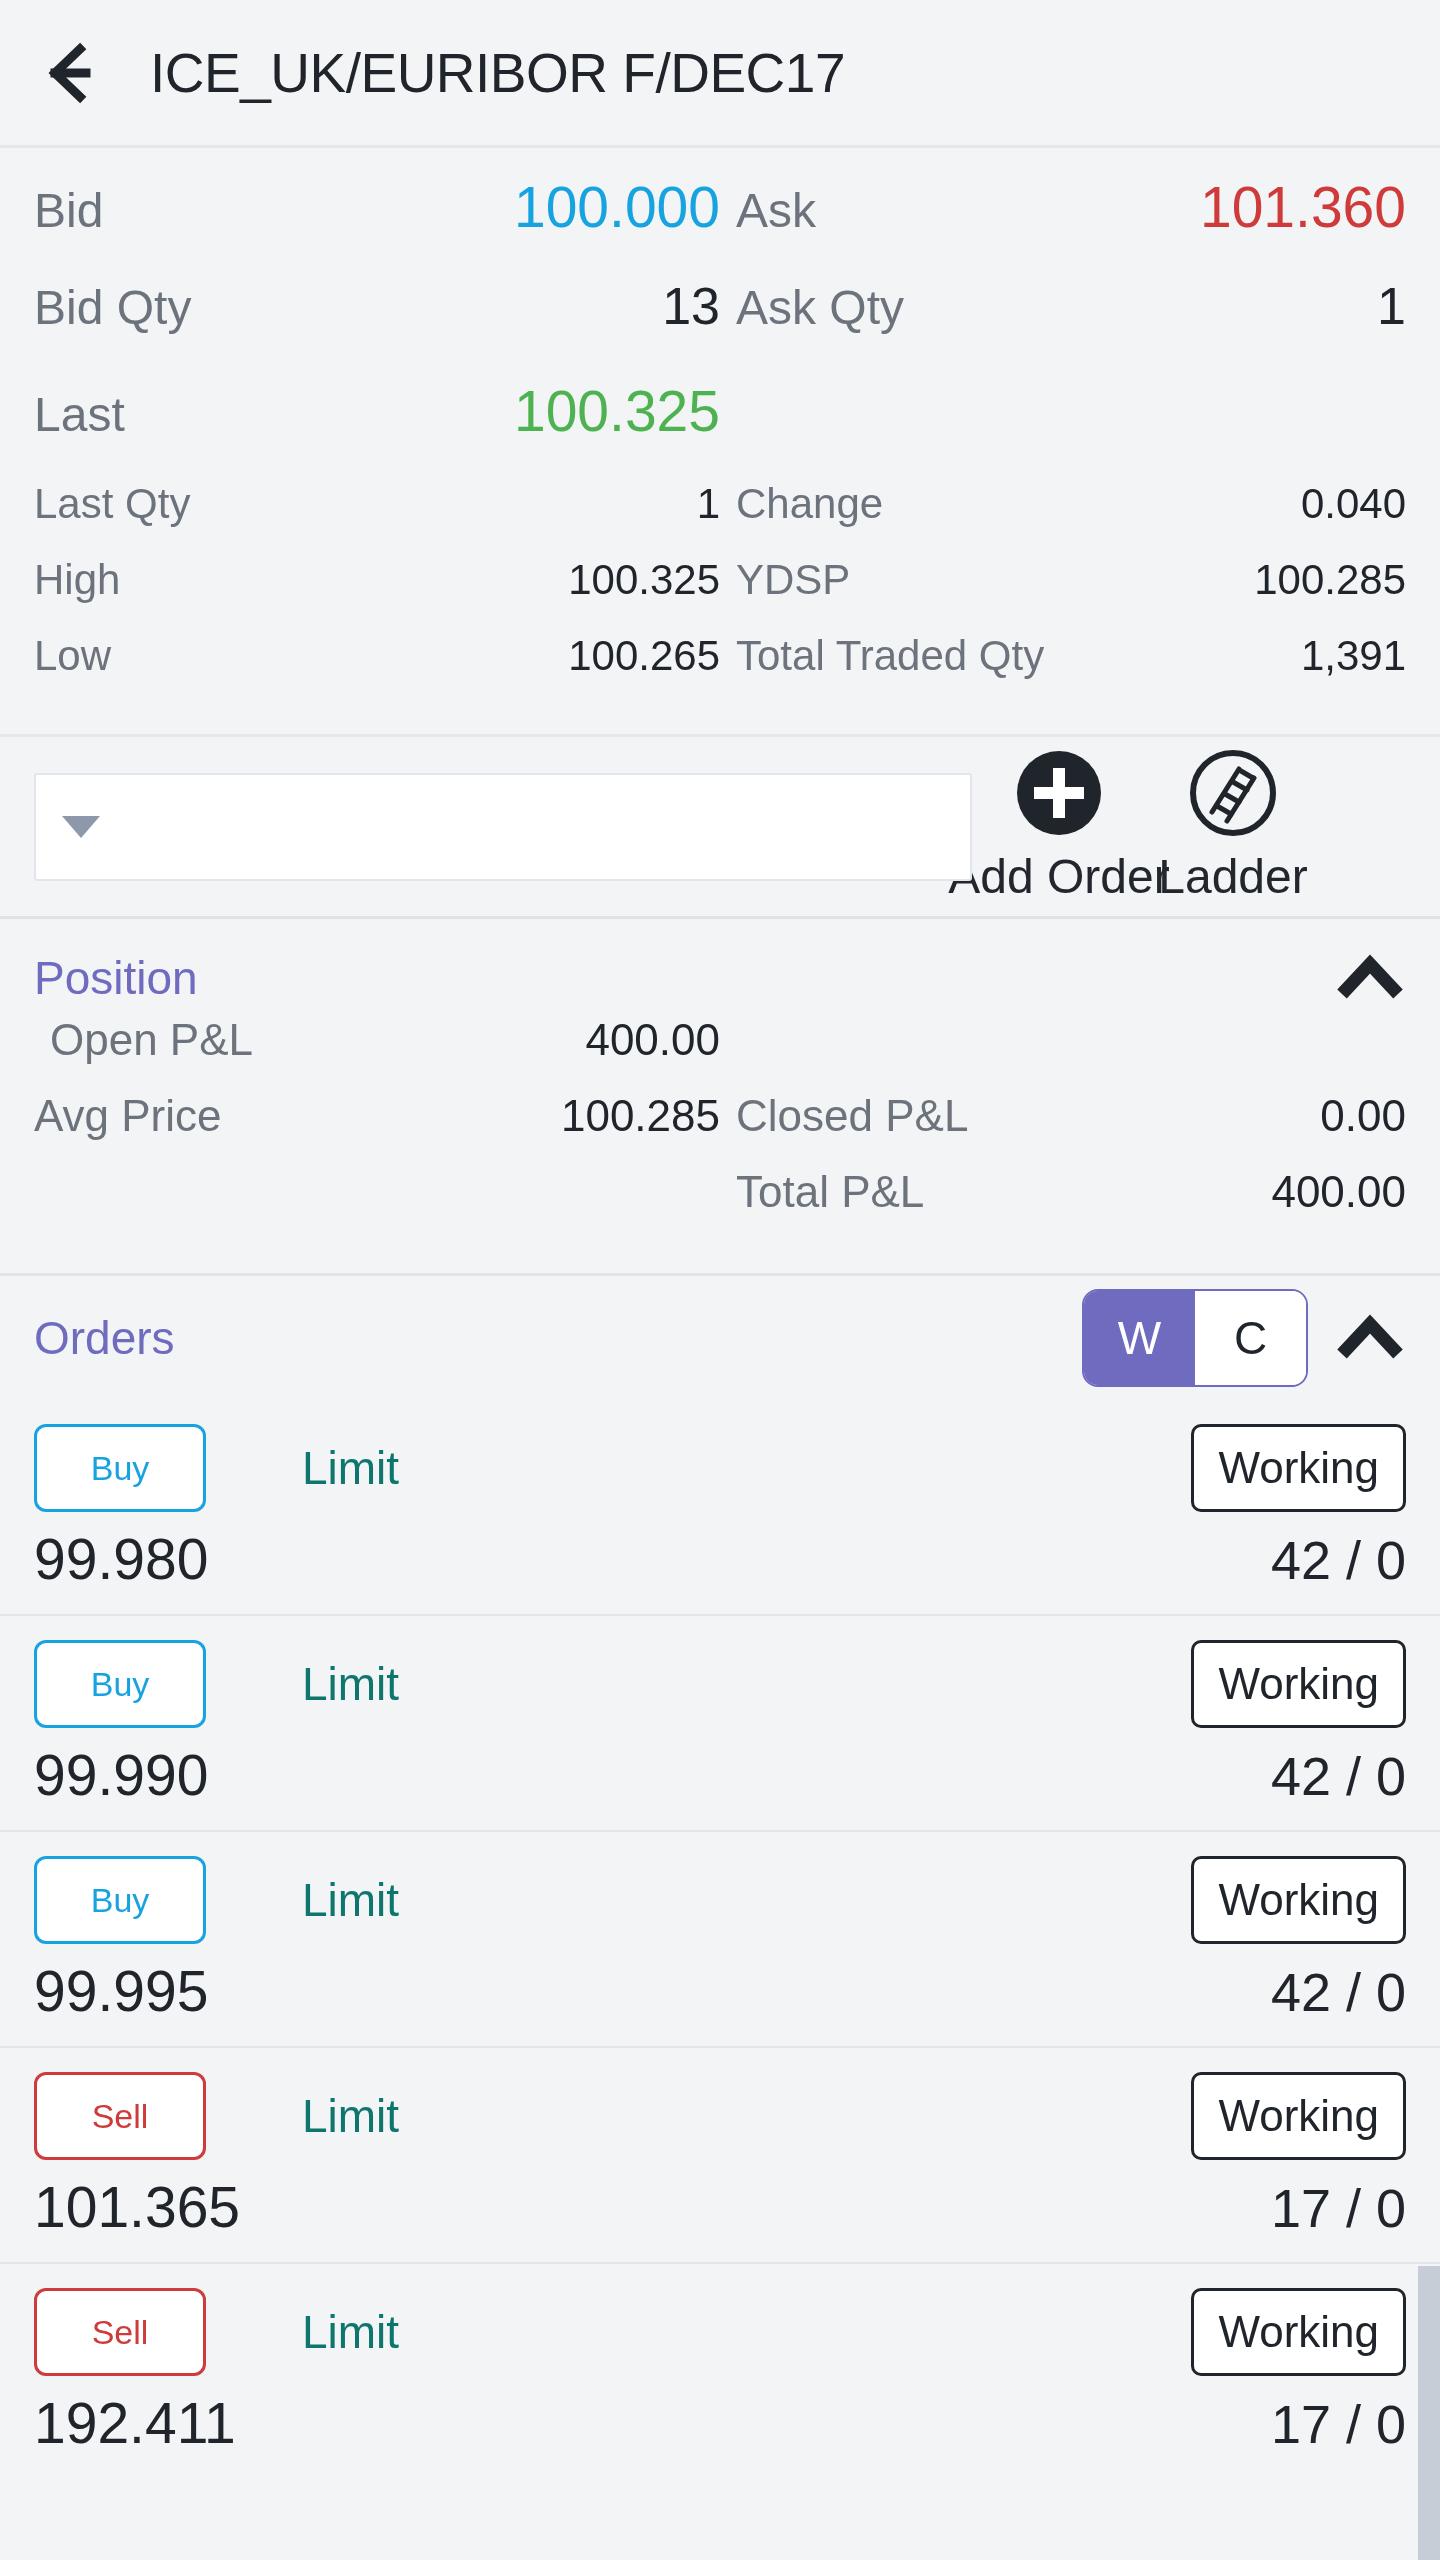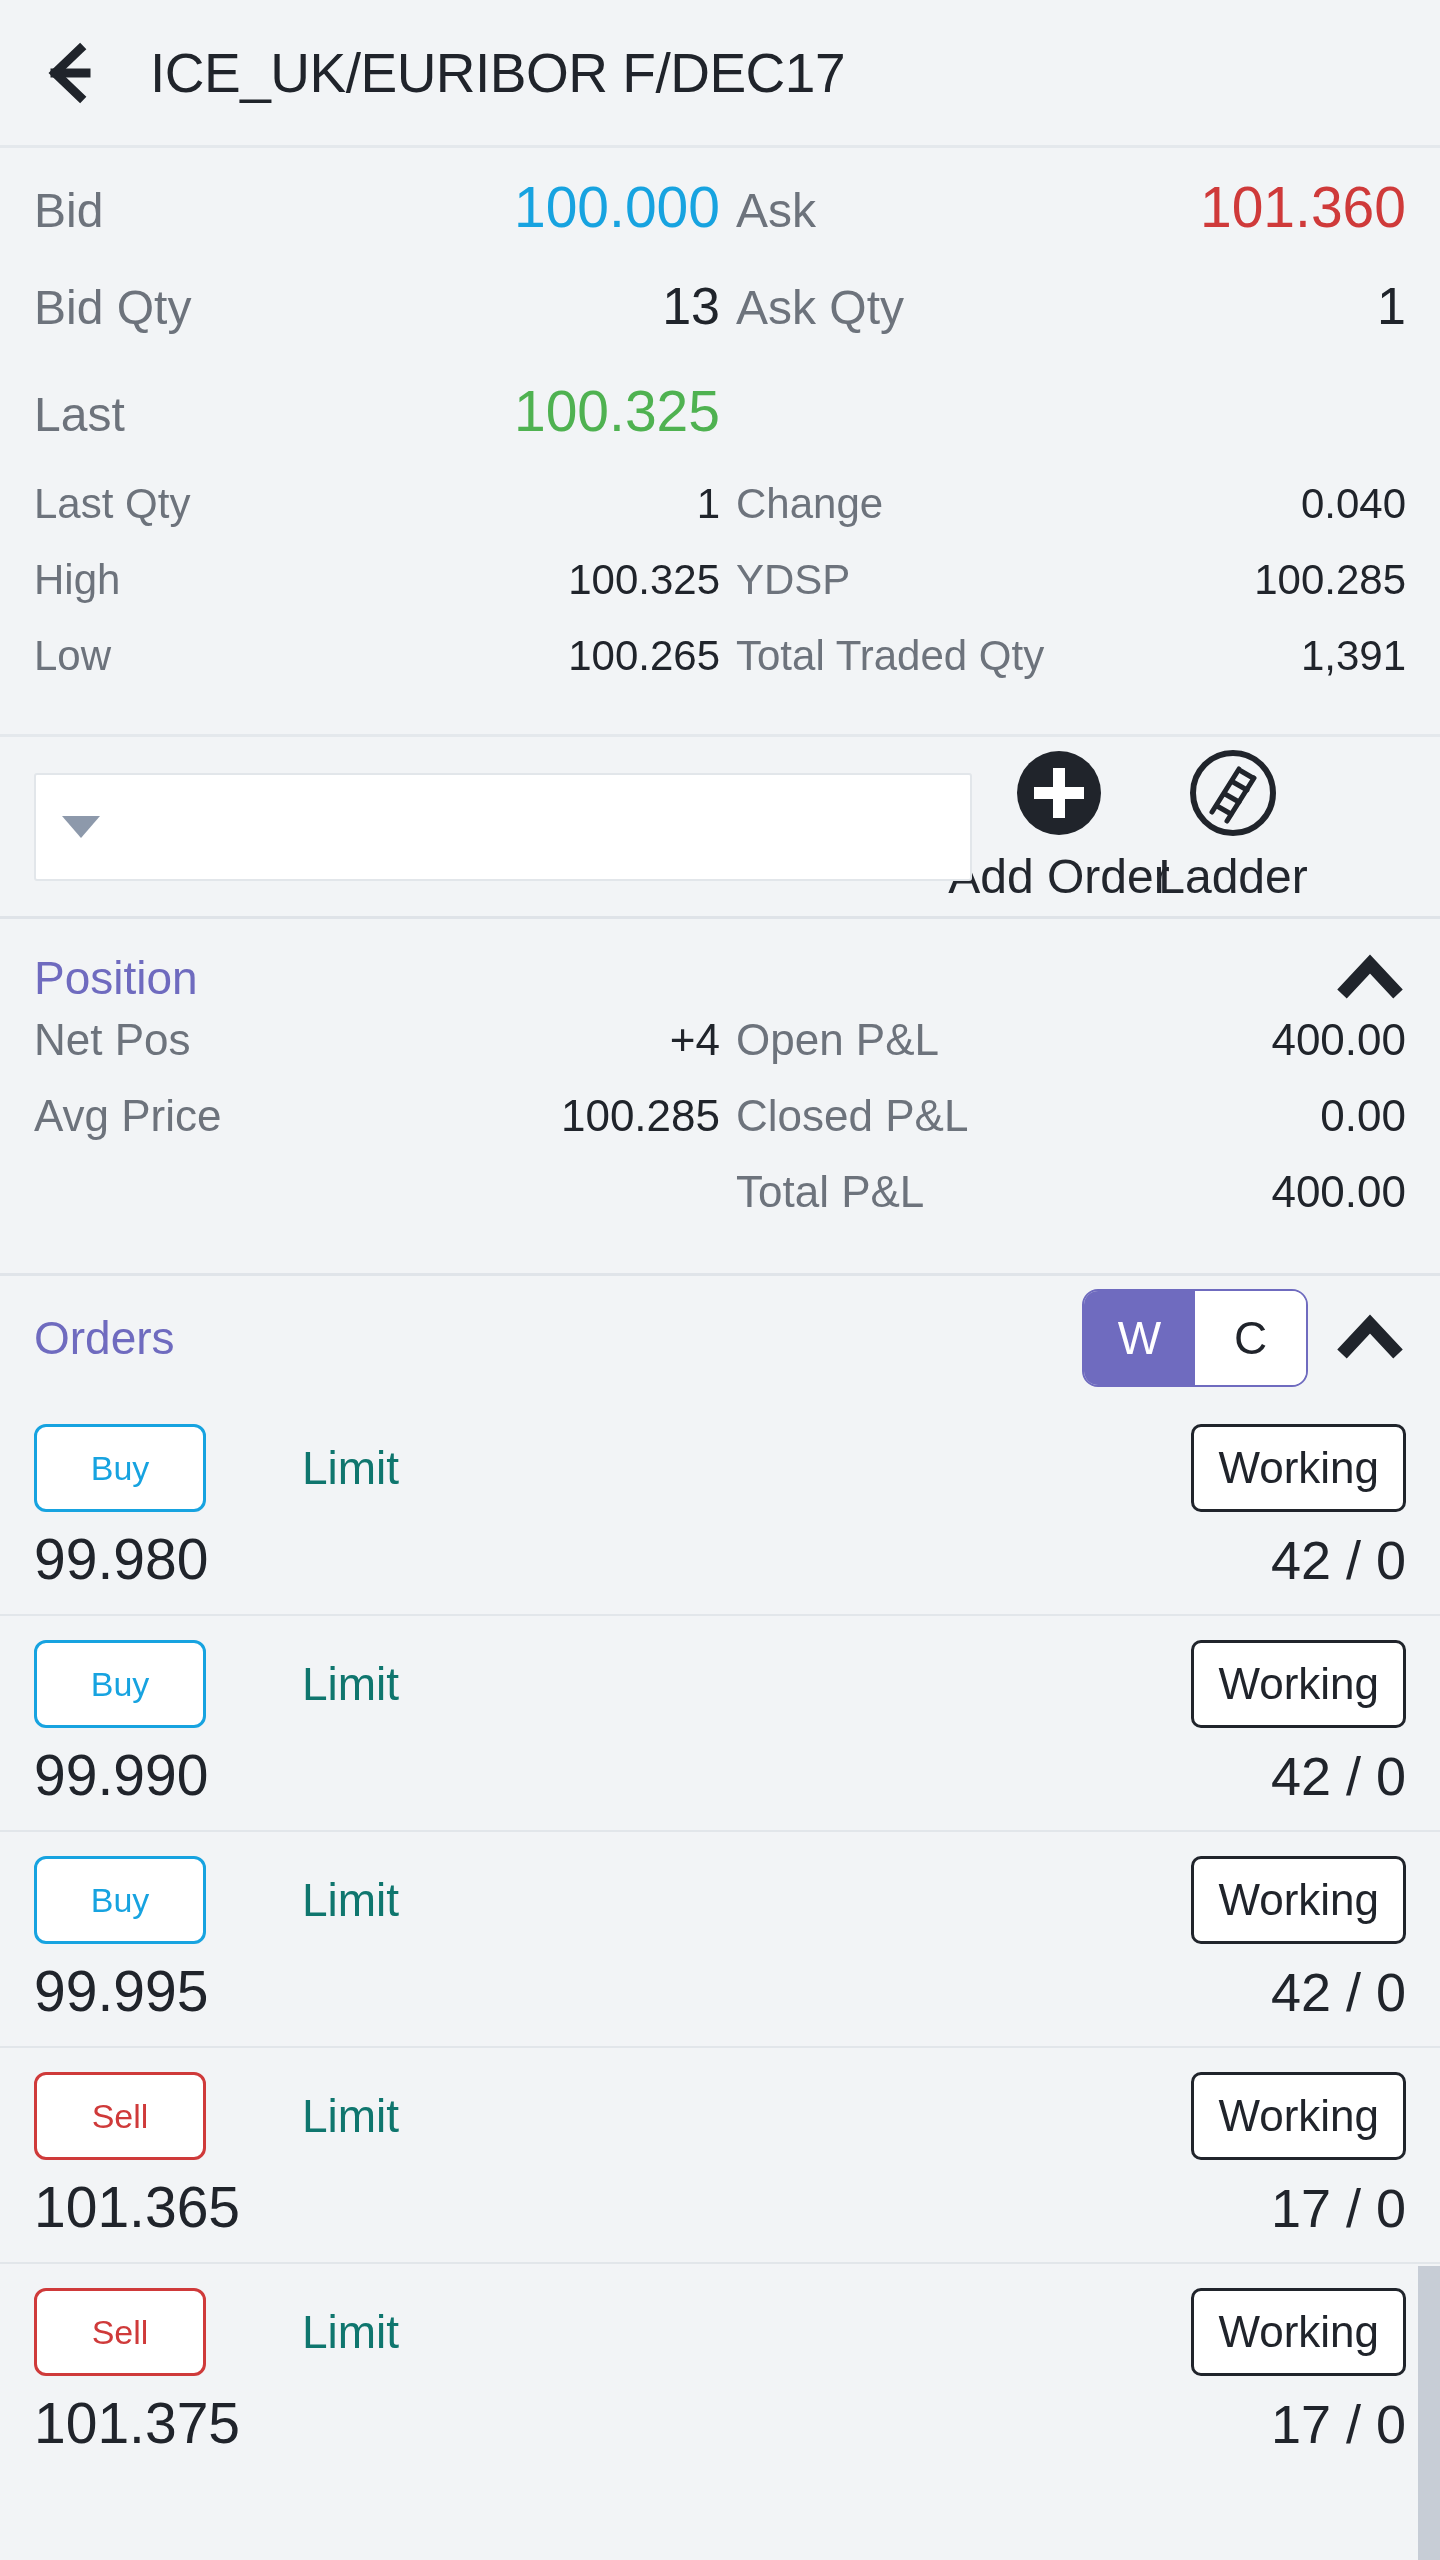--- a/index.html
+++ b/index.html
@@ -407,24 +407,20 @@
     <div class="sec-head">
       <span class="sec-title">Position</span>
       <span class="chev-up">
         <svg width="72" height="52" viewBox="0 0 72 52">
           <path d="M8 42 L36 12 L64 42" fill="none" stroke="#20242b" stroke-width="13" stroke-linejoin="miter" stroke-linecap="butt"></path>
         </svg>
       </span>
     </div>
 
     <div class="prow">
-      <div class="phalf">
-        <span class="plabel">Net Pos</span>
-        <span class="pval">+4</span>
-      </div>
       <div class="phalf right">
         <span class="plabel">Open P&amp;L</span>
         <span class="pval">400.00</span>
       </div>
     </div>
 
     <div class="prow">
       <div class="phalf">
         <span class="plabel">Avg Price</span>
         <span class="pval">100.285</span>
@@ -505,21 +501,21 @@
             <div class="order-qty">17 / 0</div>
           </div>
         </div>
         <div class="order-row">
           <div class="orow-top">
             <div class="side-badge sell">Sell</div>
             <div class="order-type">Limit</div>
             <div class="status-badge">Working</div>
           </div>
           <div class="orow-bot">
-            <div class="order-price">101.375</div>
+            <div class="order-price">192.411</div>
             <div class="order-qty">17 / 0</div>
           </div>
         </div>
       </div>
 
     <div class="scrollbar-track"></div>
   </div>
 
 </div>
 

